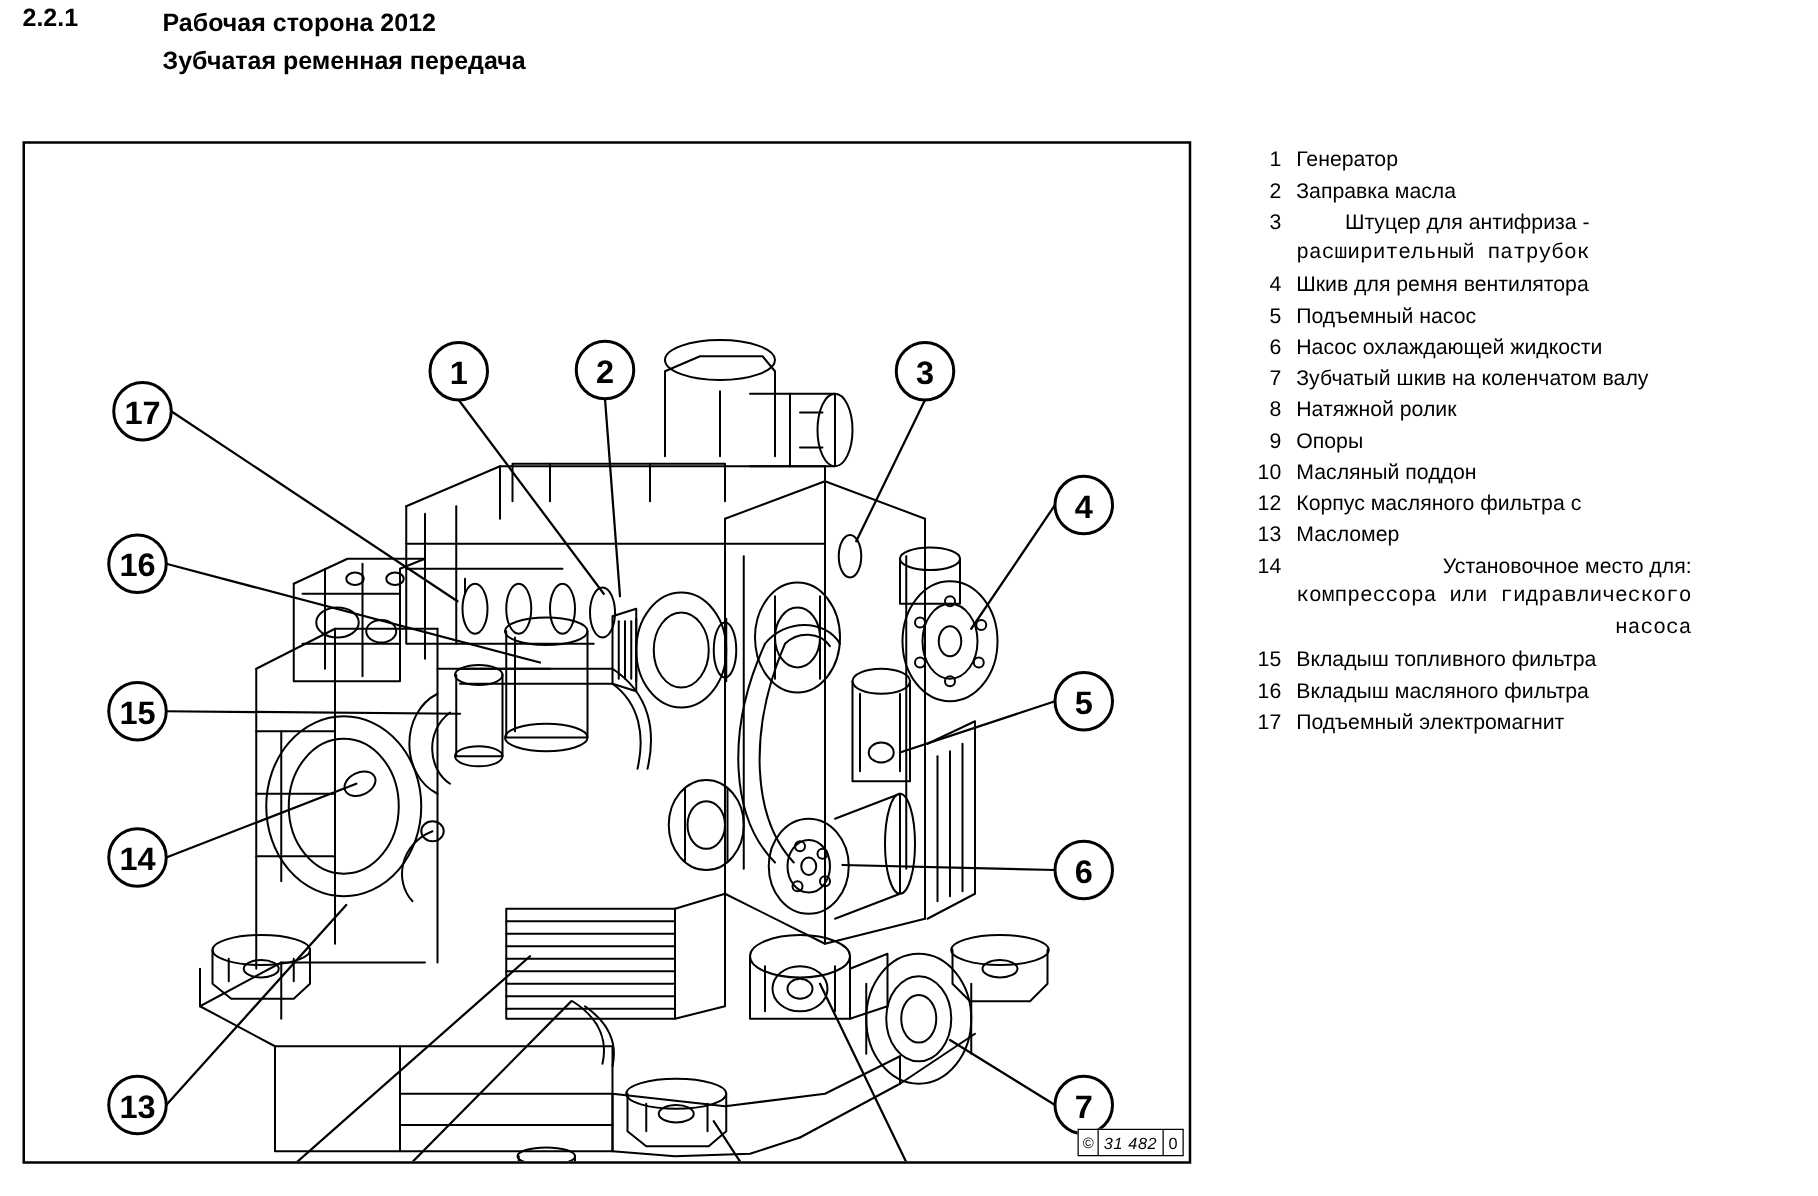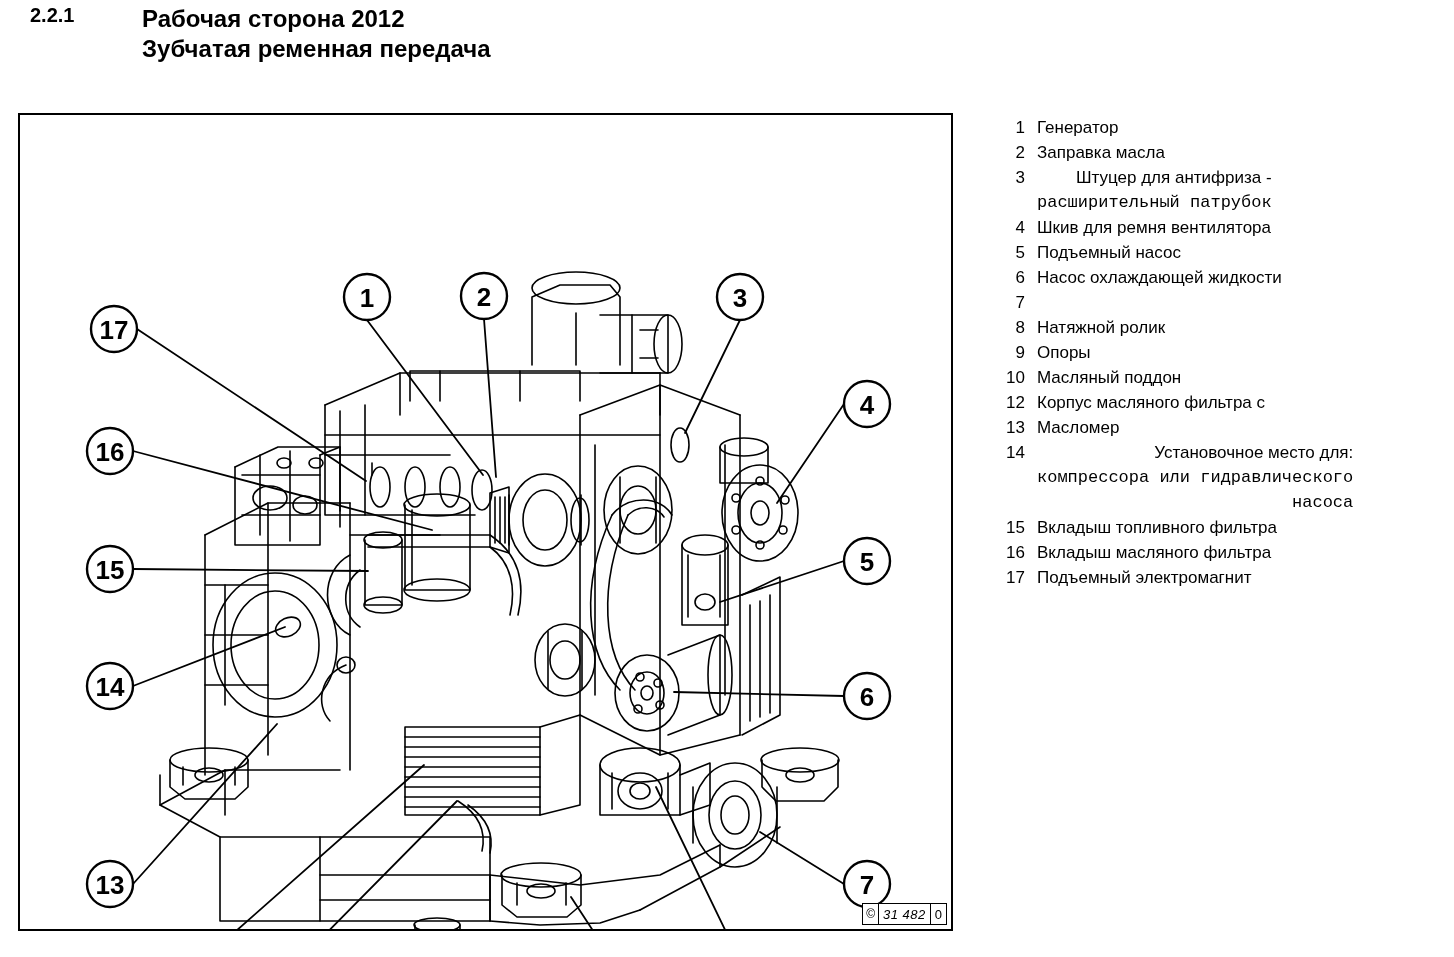--- a/index.html
+++ b/index.html
@@ -25,31 +25,30 @@
   
   .header {
     position: absolute;
     left: 18px;
     top: 4px;
     width: 980px;
   }
   .header-row {
     display: flex;
     align-items: flex-start;
-    margin-left: 12px;
   }
   .header-num {
     font-size: 20px;
     font-weight: bold;
     width: 112px;
     flex: 0 0 112px;
     letter-spacing: 0px;
   }
   .header-titles {
-    font-size: 24px;
+    font-size: 20px;
     font-weight: bold;
     line-height: 30px;
   }
 
   
   .figure-frame {
     position: absolute;
     left: 18px;
     top: 113px;
     width: 935px;
@@ -531,20 +530,21 @@
       <div class="legend-item">
         <div class="legend-num">5</div>
         <div class="legend-text"><span>Подъемный насос</span></div>
       </div>
       <div class="legend-item">
         <div class="legend-num">6</div>
         <div class="legend-text"><span>Насос охлаждающей жидкости</span></div>
       </div>
       <div class="legend-item">
         <div class="legend-num">7</div>
+        <div class="legend-text"><span>Зубчатый шкив на коленчатом валу</span></div>
       </div>
       <div class="legend-item">
         <div class="legend-num">8</div>
         <div class="legend-text"><span>Натяжной ролик</span></div>
       </div>
       <div class="legend-item">
         <div class="legend-num">9</div>
         <div class="legend-text"><span>Опоры</span></div>
       </div>
       <div class="legend-item">

